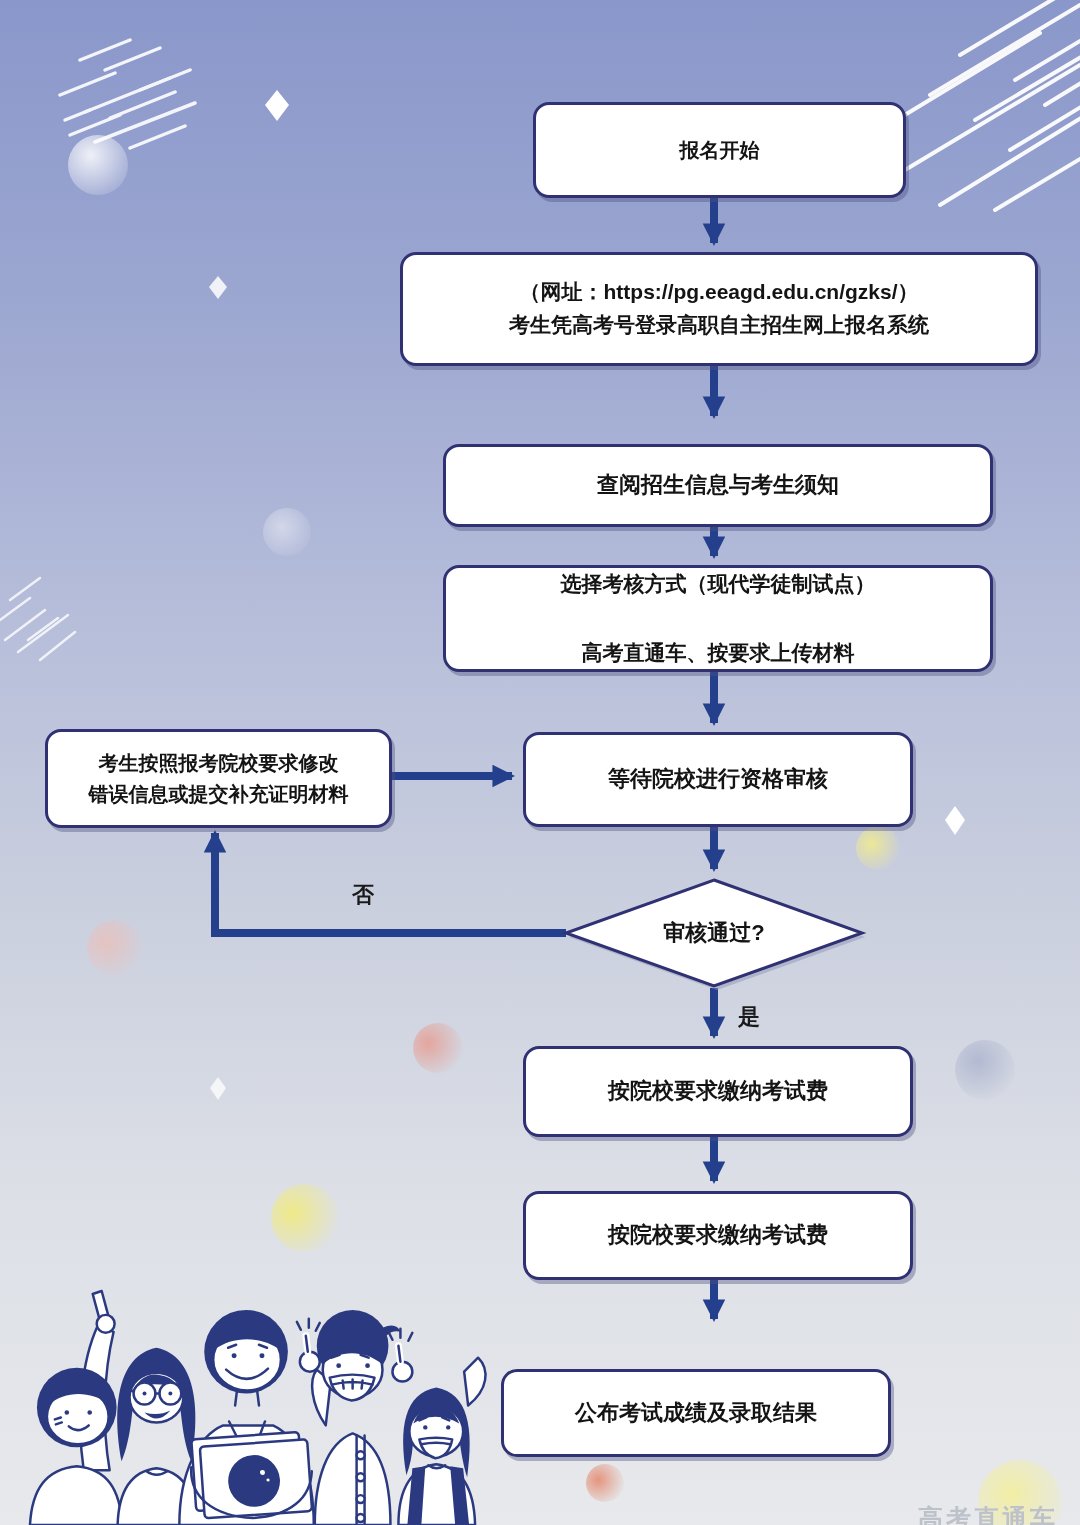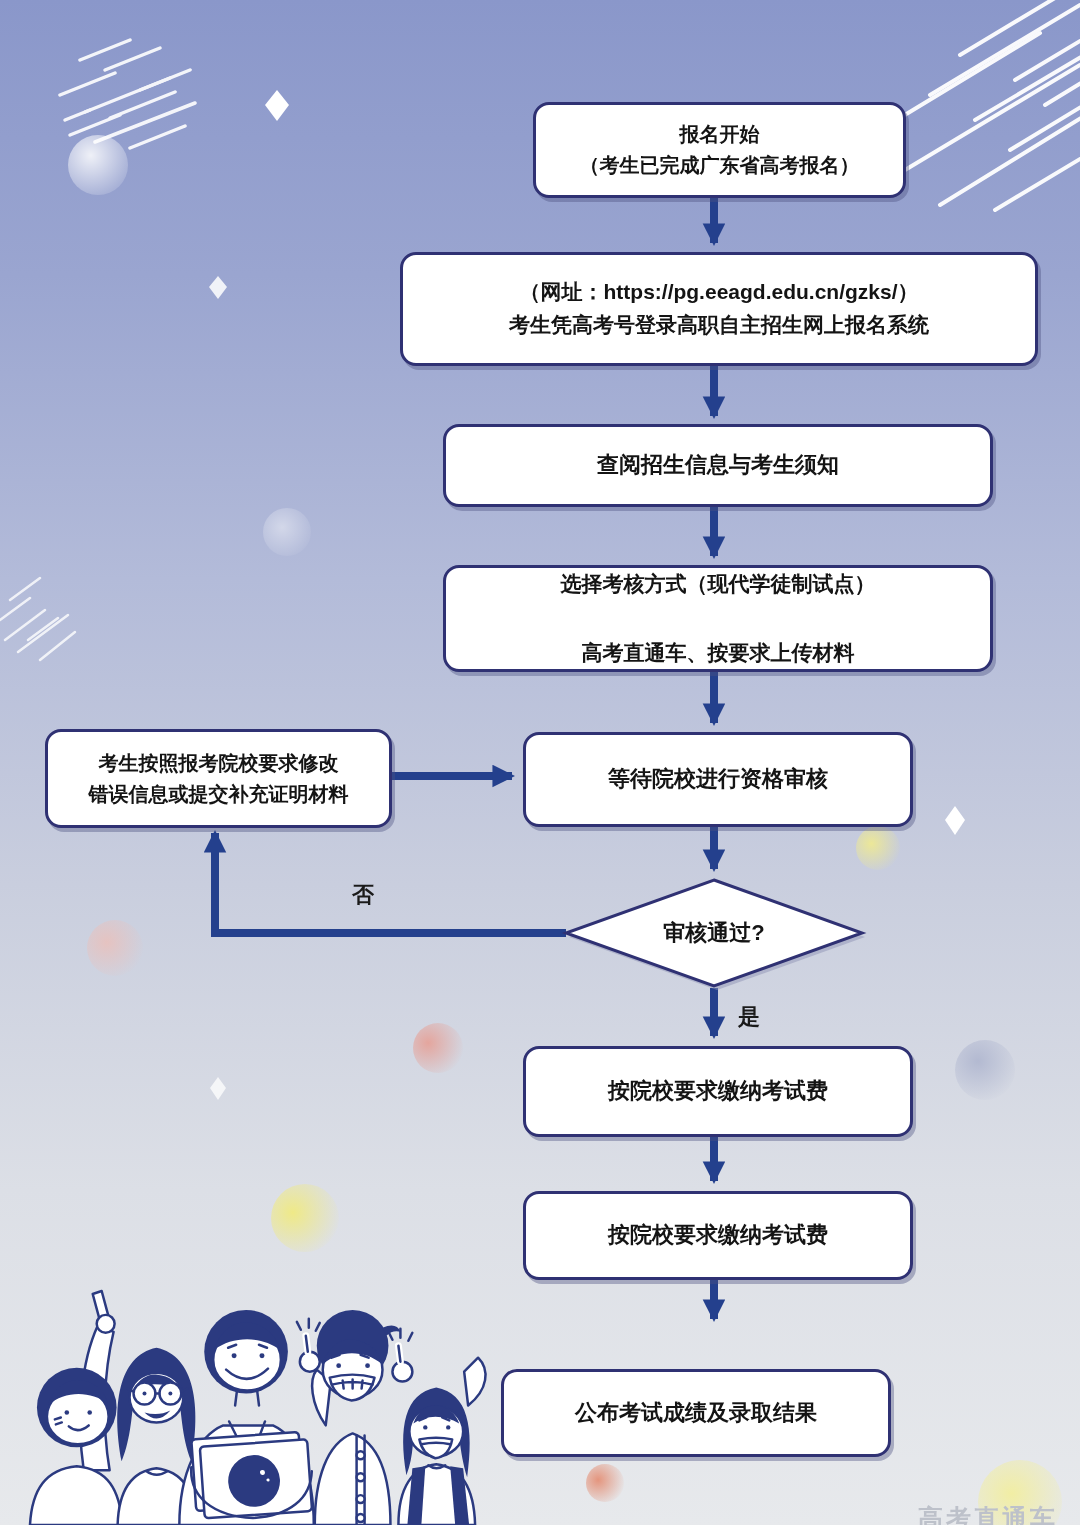--- a/index.html
+++ b/index.html
@@ -16,21 +16,21 @@
   
   .box{
     position:absolute;background:#fff;border:3px solid #2f3173;border-radius:16px;
     box-shadow:3px 4px 0 rgba(77,83,130,.40);
     display:flex;flex-direction:column;align-items:center;justify-content:center;
     text-align:center;font-weight:bold;color:#141414;line-height:1.55;z-index:3;
   }
   .box span{display:block;}
   #b-start   {left:533px;top:102px;width:367px;height:90px;font-size:20px;}
   #b-login   {left:400px;top:252px;width:632px;height:108px;font-size:21px;}
-  #b-read    {left:443px;top:424px;width:544px;height:77px;font-size:22px;}
+  #b-read    {left:443px;top:444px;width:544px;height:77px;font-size:22px;}
   #b-choose  {left:443px;top:565px;width:544px;height:101px;font-size:21px;gap:36px;}
   #b-wait    {left:523px;top:732px;width:384px;height:89px;font-size:22px;}
   #b-modify  {left:45px; top:729px;width:341px;height:93px;font-size:20px;text-align:right;}
   #b-pay     {left:523px;top:1046px;width:384px;height:85px;font-size:22px;}
   #b-exam    {left:523px;top:1191px;width:384px;height:83px;font-size:22px;}
   #b-result  {left:501px;top:1329px;width:384px;height:82px;font-size:22px;margin-top:40px;}
   .diamond-text{
     position:absolute;left:596px;top:918px;width:236px;text-align:center;
     font-weight:bold;font-size:22px;color:#141414;z-index:4;
   }
@@ -134,21 +134,20 @@
   <div class="dot" id="c3"></div>
   <div class="dot" id="c4"></div>
   <div class="dot" id="c5"></div>
   <div class="dot" id="c6"></div>
   <div class="dot" id="c7"></div>
   <div class="dot" id="c8"></div>
   <div class="dot" id="c9"></div>
 
   <div class="box" id="b-start">
     <span>报名开始</span>
-    <span>（考生已完成广东省高考报名）</span>
   </div>
 
   <div class="box" id="b-login">
     <span>（网址：https://pg.eeagd.edu.cn/gzks/）</span>
     <span>考生凭高考号登录高职自主招生网上报名系统</span>
   </div>
 
   <div class="box" id="b-read">
     <span>查阅招生信息与考生须知</span>
   </div>

